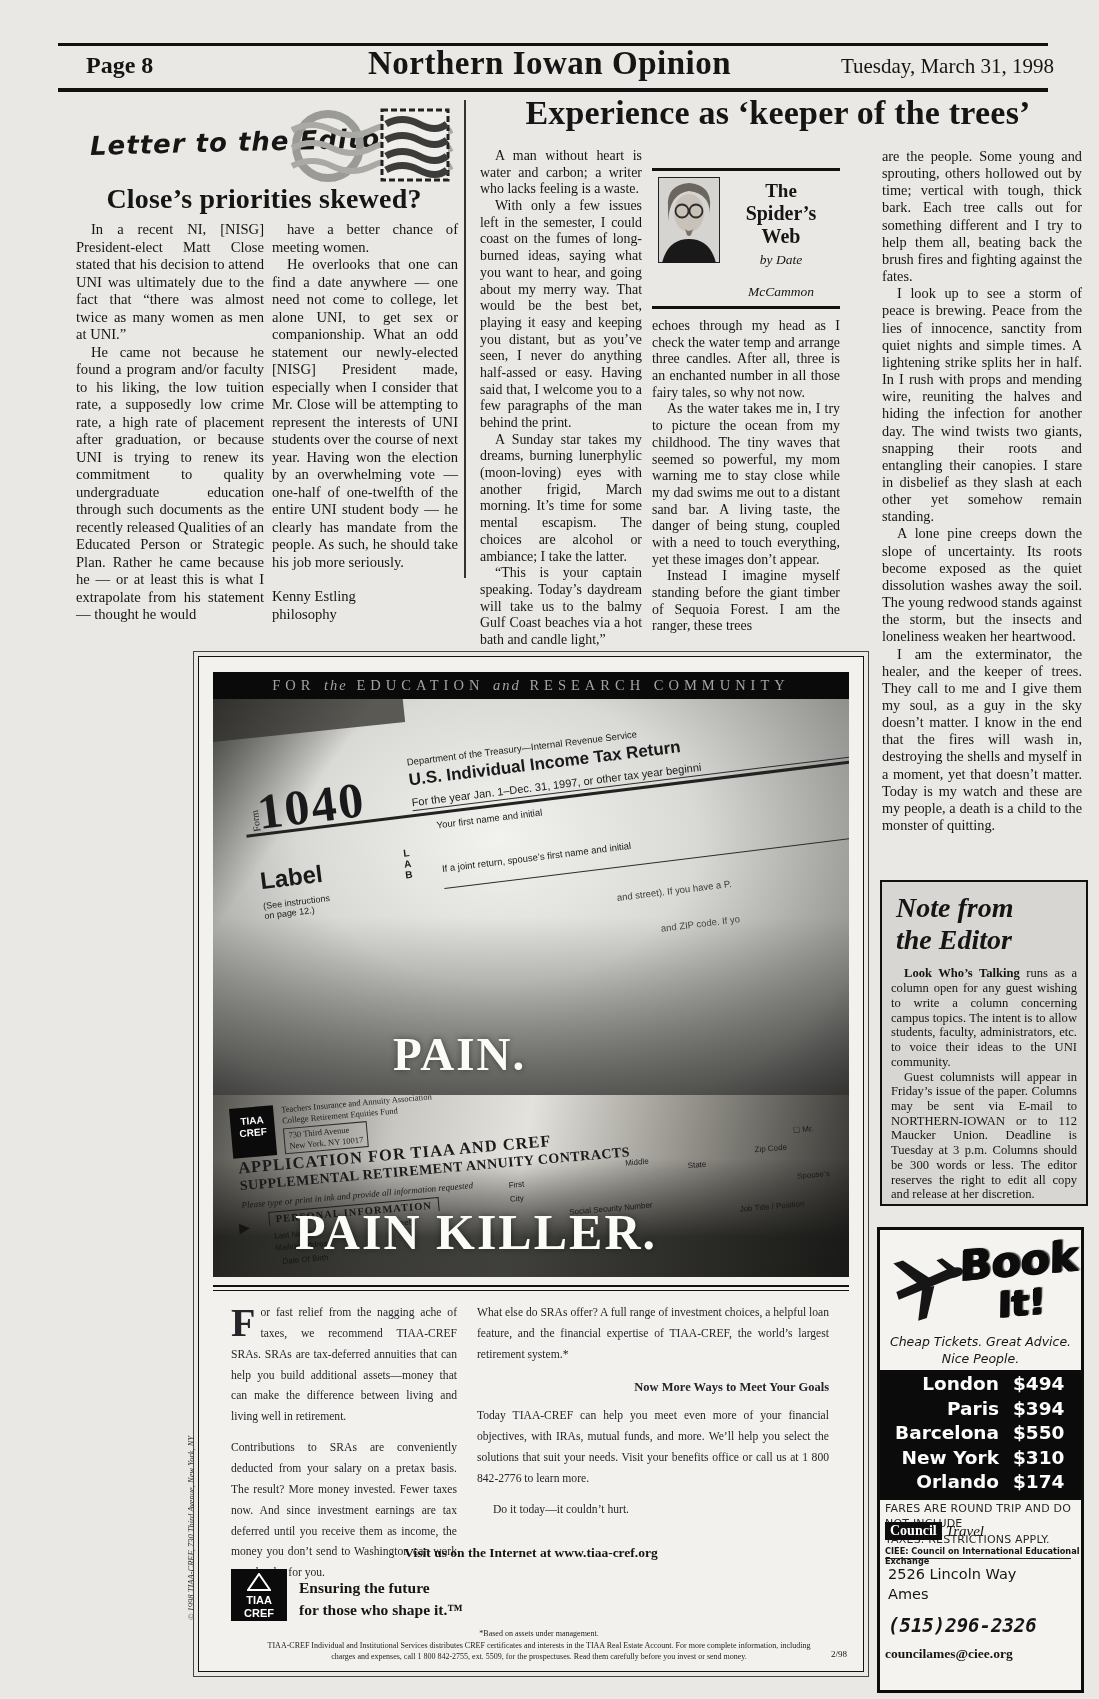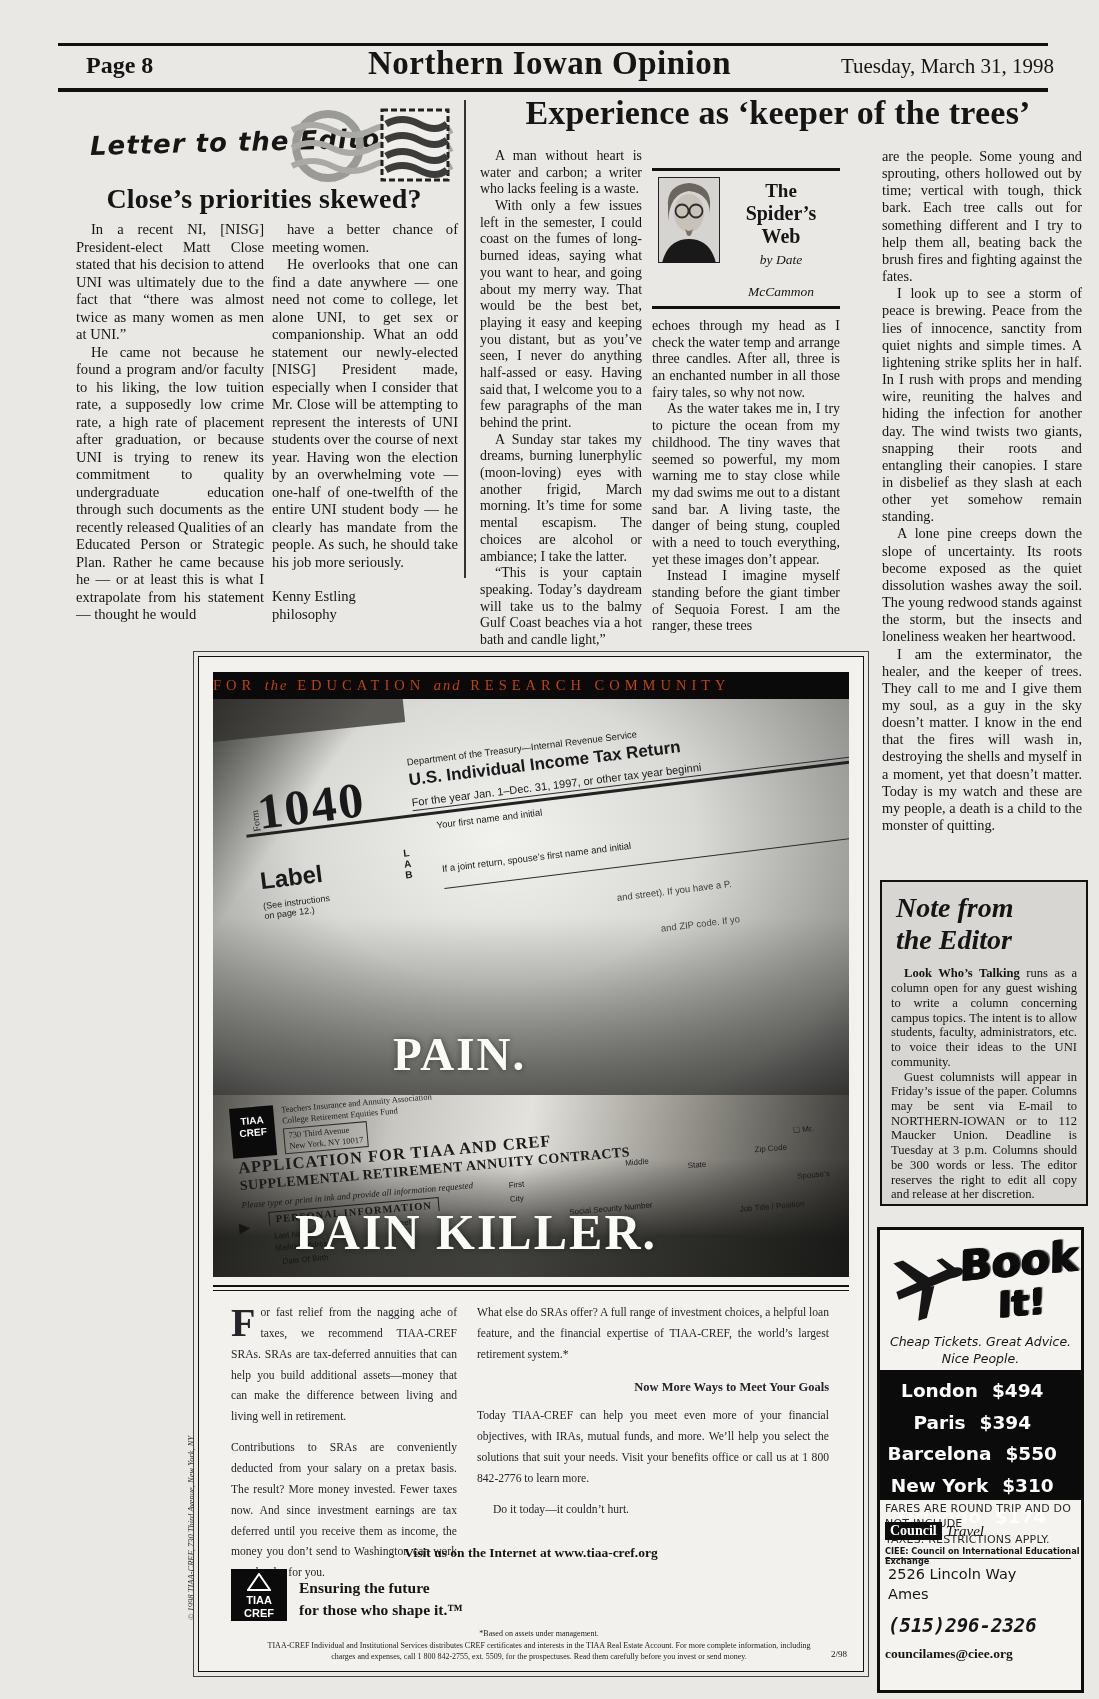--- a/index.html
+++ b/index.html
@@ -31,21 +31,21 @@
   .byline-txt .t3{font-style:italic;font-size:13.5px;margin-top:4px;}
   
   .notebox{position:absolute;background:#d8d6d2;border:2px solid #111;}
   .notebox .ttl{font-style:italic;font-weight:bold;font-size:28px;line-height:1.15;
                 padding:10px 0 0 14px;}
   .notebox .bd{font-size:12.6px;line-height:1.17;text-align:justify;padding:10px 9px 0 9px;}
   .notebox .bd p{margin:0;text-indent:13px;}
   
   .tiaa{position:absolute;background:#f2f1ee;border:1.5px solid #111;
         outline:1px solid #444;outline-offset:4px;}
-  .tiaa-banner{position:absolute;background:#0a0a0a;color:#c2410c;text-align:left;
+  .tiaa-banner{position:absolute;background:#0a0a0a;color:#a3a3a3;text-align:center;
         font-size:14.5px;letter-spacing:5px;line-height:27px;white-space:nowrap;}
   .tiaa-banner i{letter-spacing:2px;}
   .photo{position:absolute;overflow:hidden;}
   .photo1{background:
      radial-gradient(ellipse at 45% 35%, #f2f2ef 0%, #d9d9d5 40%, #8f8f8c 80%, #4c4c4a 100%);}
   .photo2{background:
      linear-gradient(100deg,#57554f 0%,#c9c7c1 28%,#e4e2dc 48%,#8a8881 75%,#33322f 100%);}
   .vignette1{position:absolute;inset:0;background:
      linear-gradient(125deg, rgba(40,40,38,.85) 0%, rgba(40,40,38,0) 18%),
      linear-gradient(to bottom, rgba(30,30,28,0) 55%, rgba(30,30,28,.55) 100%);}
@@ -69,22 +69,22 @@
   .tinylabel{font-size:9.5px;font-family:"Liberation Sans",sans-serif;}
   
   .bookad{position:absolute;background:#f4f3ef;border:3px solid #0d0d0d;}
   .graffiti{font-family:"DejaVu Sans",sans-serif;font-weight:bold;color:#0d0d0d;
             transform:skewX(-6deg) rotate(-5deg);
             text-shadow:1px 1px 0 #0d0d0d,-1px 1px 0 #0d0d0d,2px 0 1px rgba(10,10,10,.7);}
   .handline{font-family:"DejaVu Sans",sans-serif;font-style:italic;font-size:12.5px;
             text-align:center;white-space:nowrap;}
   .cityblock{position:absolute;background:#0b0b0b;color:#fdfdfb;
              font-family:"DejaVu Sans",sans-serif;font-weight:bold;}
-  .cityrow{display:flex;justify-content:center;align-items:baseline;
-           padding-right:10px;gap:14px;height:24.5px;font-size:18.5px;margin-top:7px;}
+  .cityrow{display:flex;justify-content:flex-end;align-items:baseline;
+           padding-right:10px;gap:14px;height:24.5px;font-size:18.5px;}
   .cityrow .price{width:58px;text-align:left;}
   .microprint{font-family:"DejaVu Sans",sans-serif;font-size:11px;letter-spacing:.2px;
               color:#2a2a2a;line-height:1.4;}
   .council{display:flex;align-items:center;gap:4px;}
   .council .cbox{background:#0d0d0d;color:#fff;font-weight:bold;font-size:14px;
                  padding:1px 5px;font-family:"Liberation Serif",serif;}
   .council .ctrav{font-style:italic;font-size:15px;font-family:"Liberation Serif",serif;}
   .bk-addr{font-family:"DejaVu Sans",sans-serif;font-size:14.5px;}
   .bk-phone{font-family:"DejaVu Sans Mono",monospace;font-weight:bold;font-size:19px;font-style:italic;}
   .bk-mail{font-family:"DejaVu Sans Mono",monospace;font-weight:bold;font-size:13.5px;}

